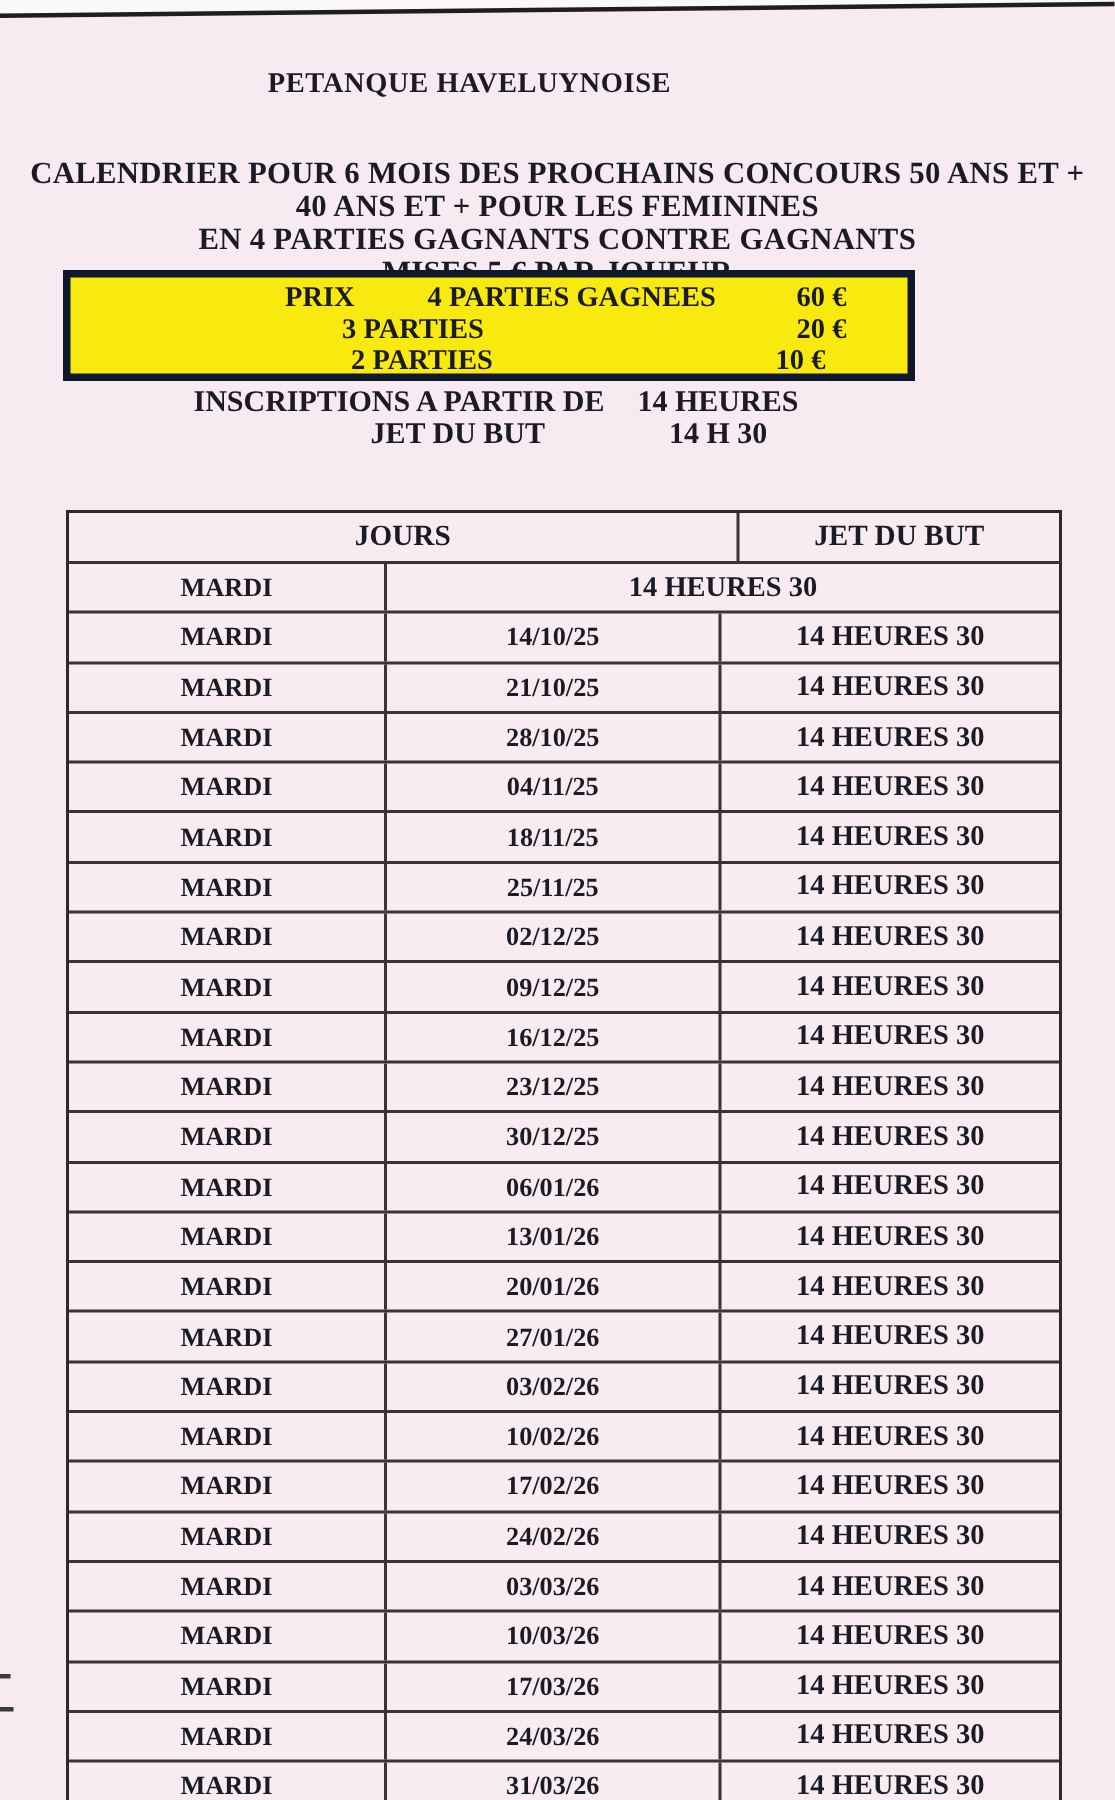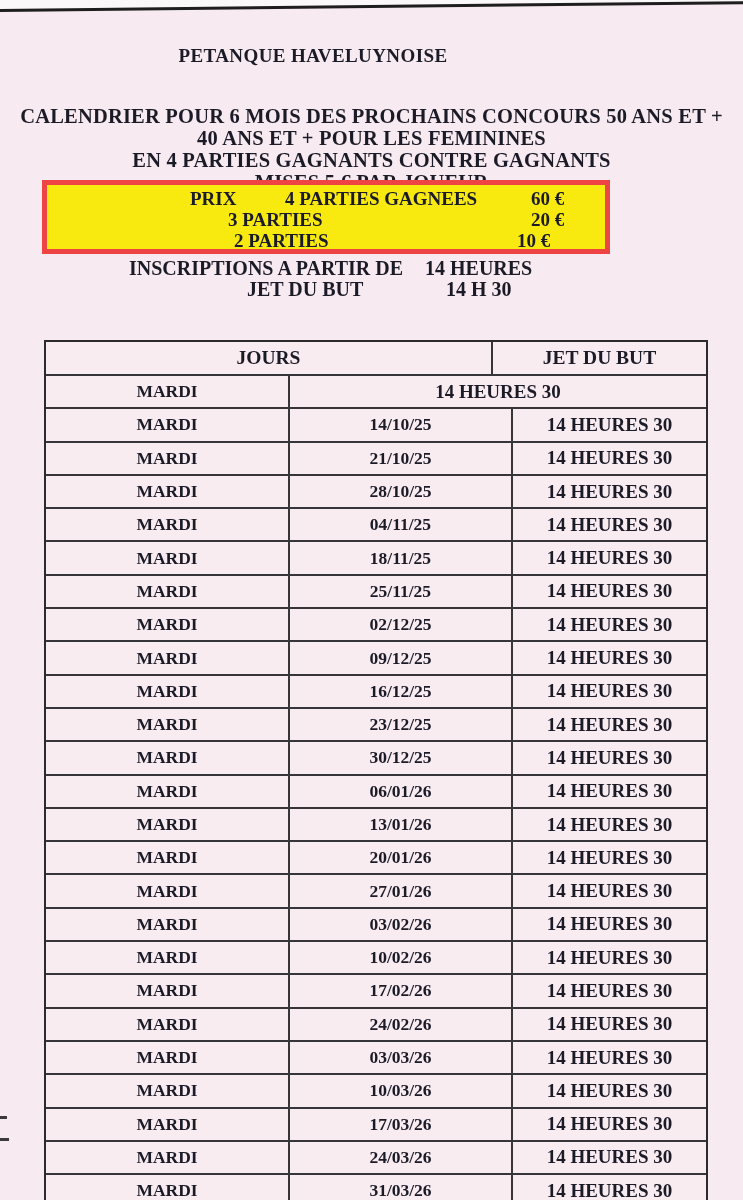--- a/index.html
+++ b/index.html
@@ -36,21 +36,21 @@
     text-align: center; font-size: 20.5px; line-height: 22px;
     letter-spacing: 0.2px;
     margin-top: 12px;
   }
 
   
   .prize-box {
     position: absolute; left: 42px; top: 180px; width: 568px; height: 74px;
     box-sizing: border-box;
     background: #f8e90e;
-    border: 5px solid #ef4444;
+    border: 5px solid #0f172a;
   }
   .prize-row { position: absolute; left: 0; width: 100%; height: 21px; font-size: 19px; line-height: 21px; }
   .prize-row.r0 { top: 3px; }
   .prize-row.r1 { top: 24px; }
   .prize-row.r2 { top: 45px; }
   .prize-row span { position: absolute; white-space: nowrap; }
   .r0 .p-label  { left: 143px; }
   .r0 .p-item   { left: 238px; }
   .r0 .p-amount { left: 484px; }
   .r1 .p-item   { left: 181px; }
@@ -75,21 +75,21 @@
   .tr { display: flex; }
   .tr.header { height: 32px; }
   .tr.body-row { height: 31.3px; border-top: 2px solid #35353a; }
   .td {
     box-sizing: border-box;
     display: flex; align-items: center; justify-content: center;
     white-space: nowrap;
   }
   .td.c-jours { width: 447px; border-right: 2px solid #35353a; font-size: 19.5px; }
   .td.c-jet   { flex: 1; font-size: 19.5px; }
-  .td.day  { width: 244px; border-right: 2px solid #35353a; font-size: 17.5px; }
+  .td.day  { width: 212px; border-right: 2px solid #35353a; font-size: 17.5px; }
   .td.date { width: 223px; border-right: 2px solid #35353a; font-size: 17.5px; }
   .td.time { flex: 1; font-size: 19px; }
 </style>
 </head>
 <body>
 
 <div class="scan-white-strip"></div>
 <div class="scan-dark-line"></div>
 <div class="scan-mark m1"></div>
 <div class="scan-mark m2"></div>

